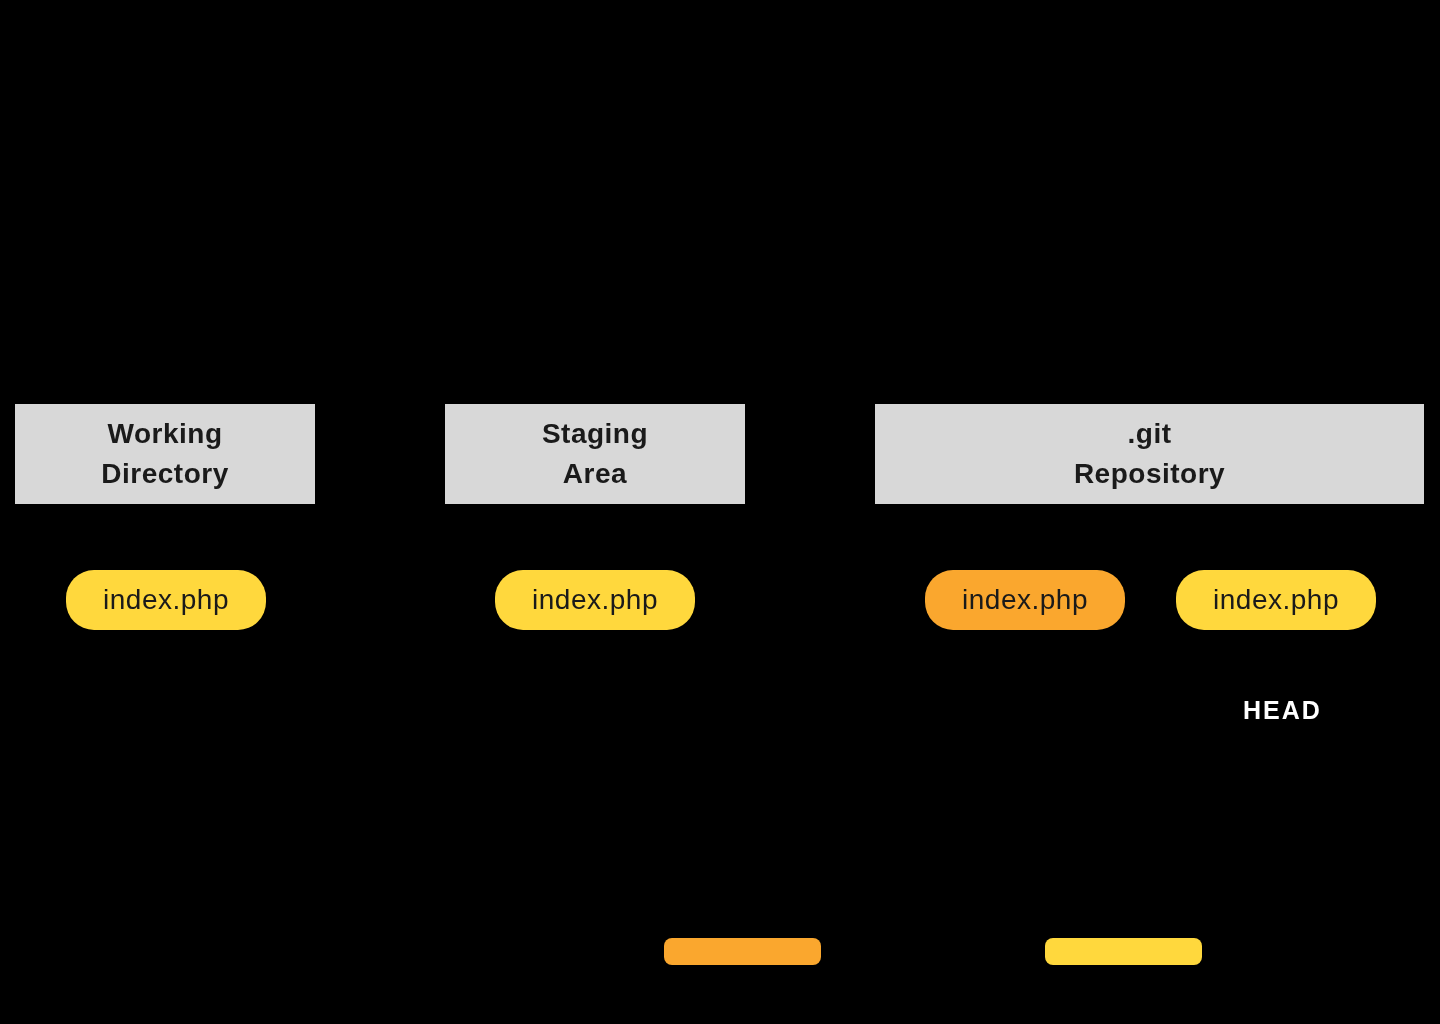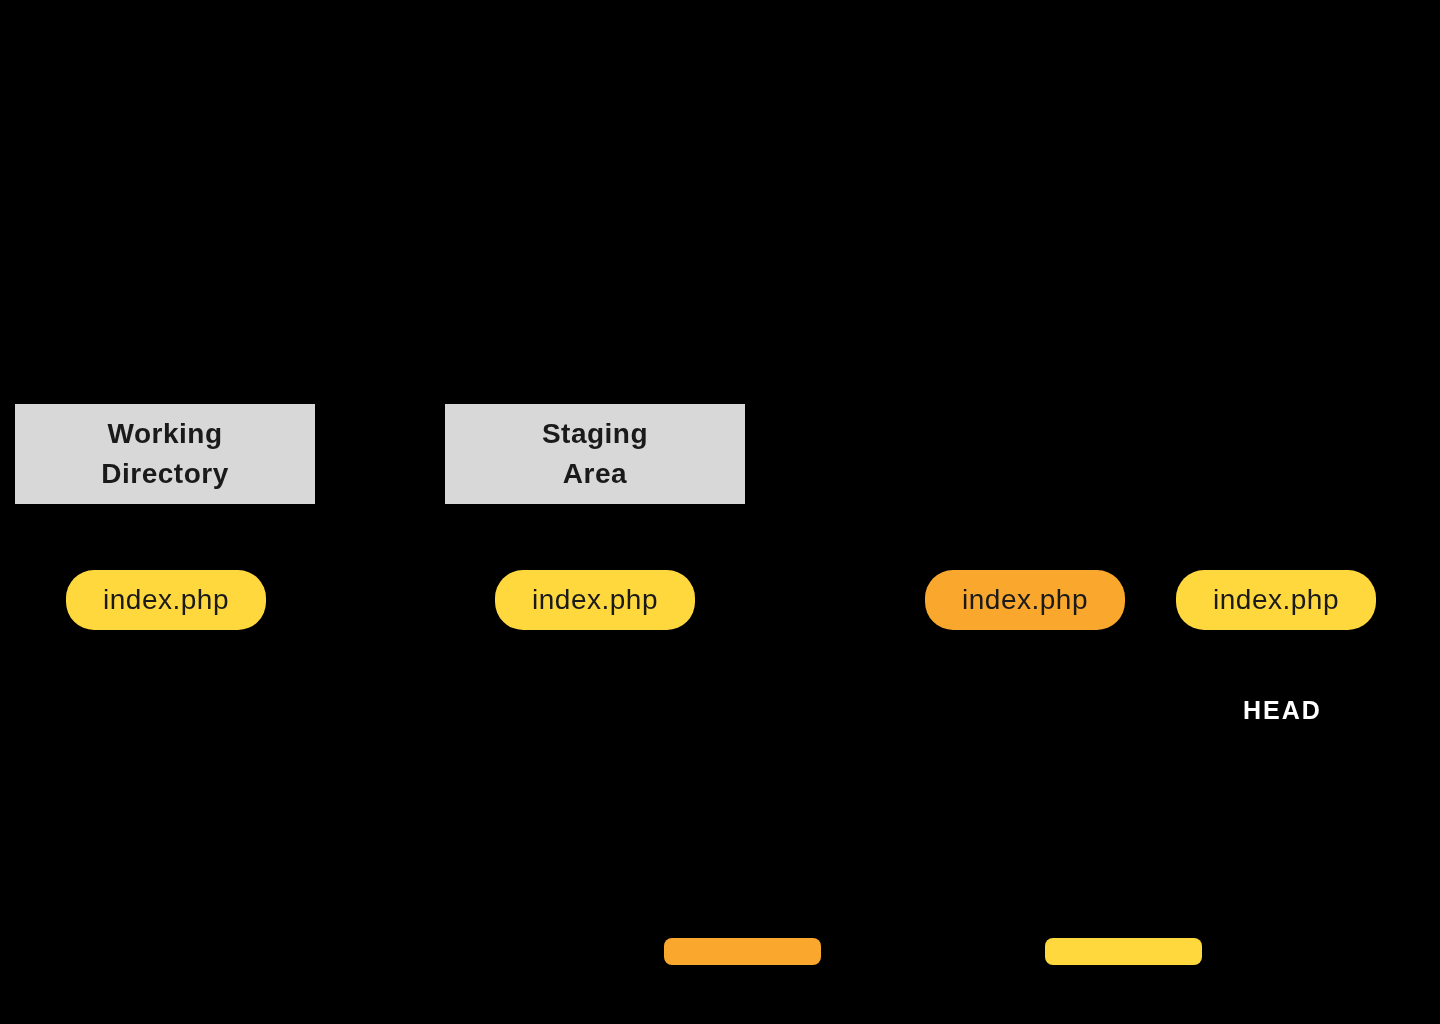--- a/index.html
+++ b/index.html
@@ -84,20 +84,24 @@
   <div class="area-header hdr-working">
     <span>Working</span>
     <span>Directory</span>
   </div>
 
   <div class="area-header hdr-staging">
     <span>Staging</span>
     <span>Area</span>
   </div>
 
+  <div class="area-header hdr-repo">
+    <span>.git</span>
+    <span>Repository</span>
+  </div>
 
   <div class="file-chip chip-yellow chip-wd">
     <span>index.php</span>
   </div>
 
   <div class="file-chip chip-yellow chip-sa">
     <span>index.php</span>
   </div>
 
   <div class="file-chip chip-orange chip-repo-1">

